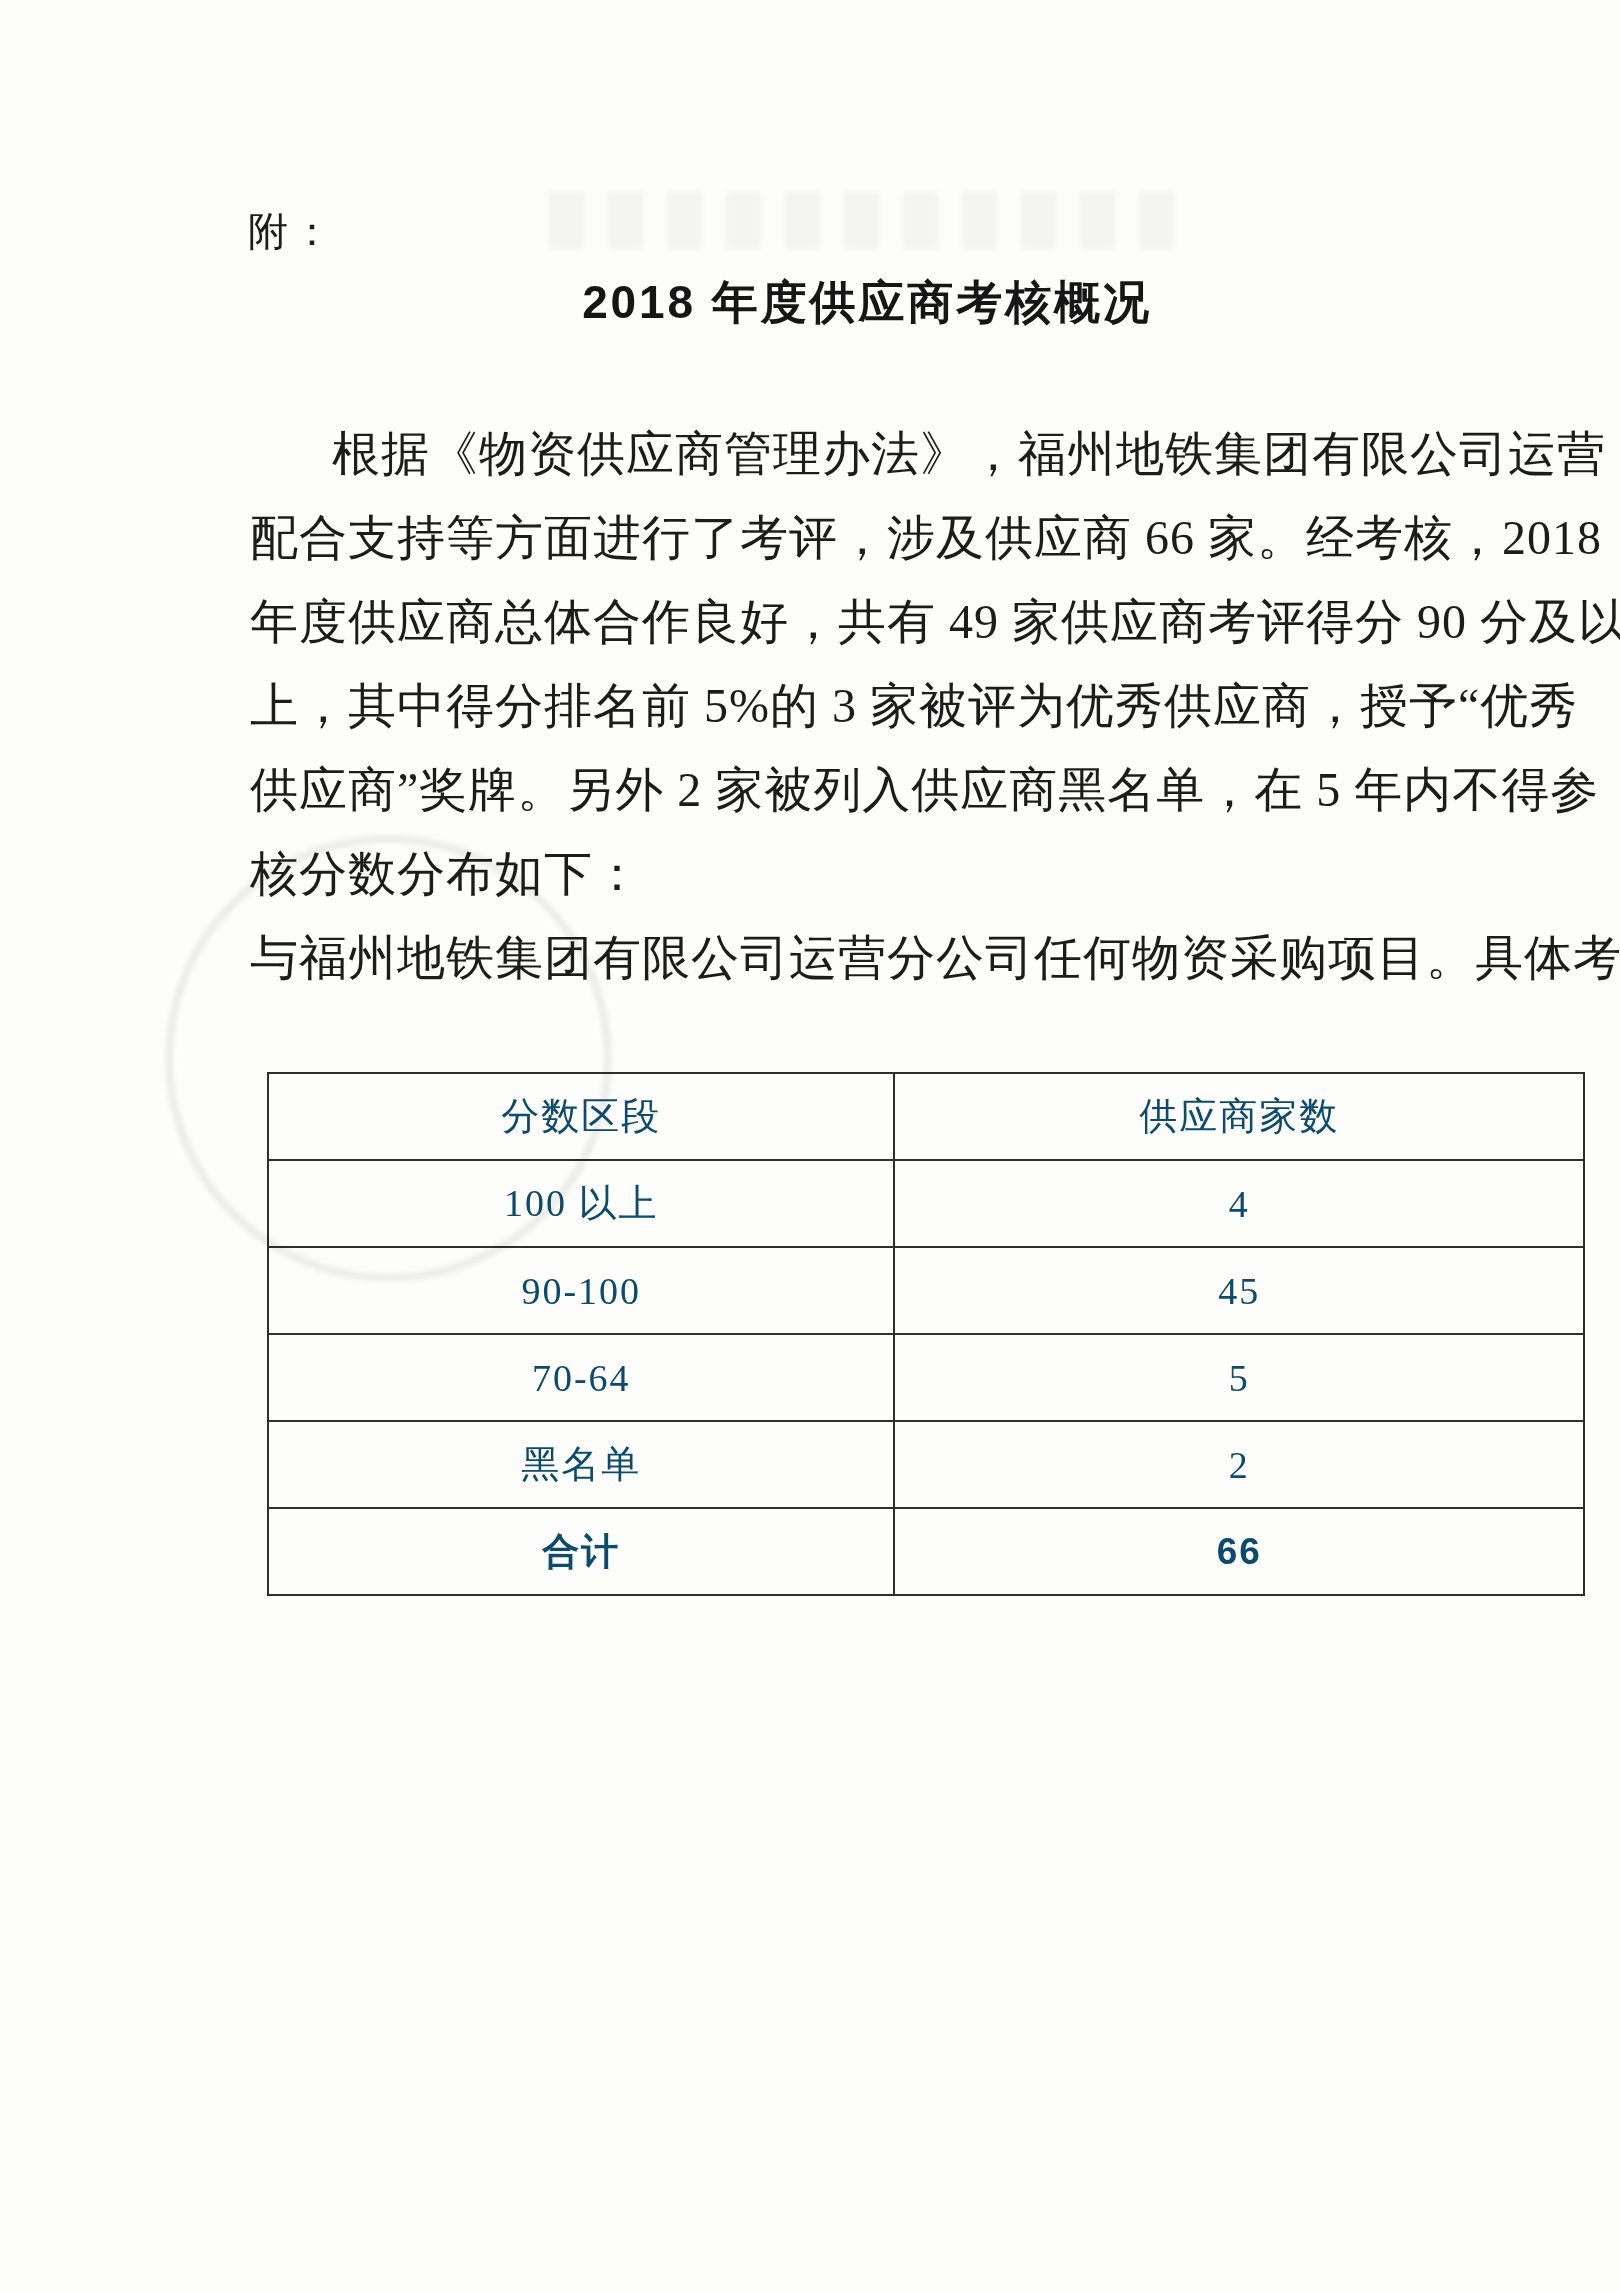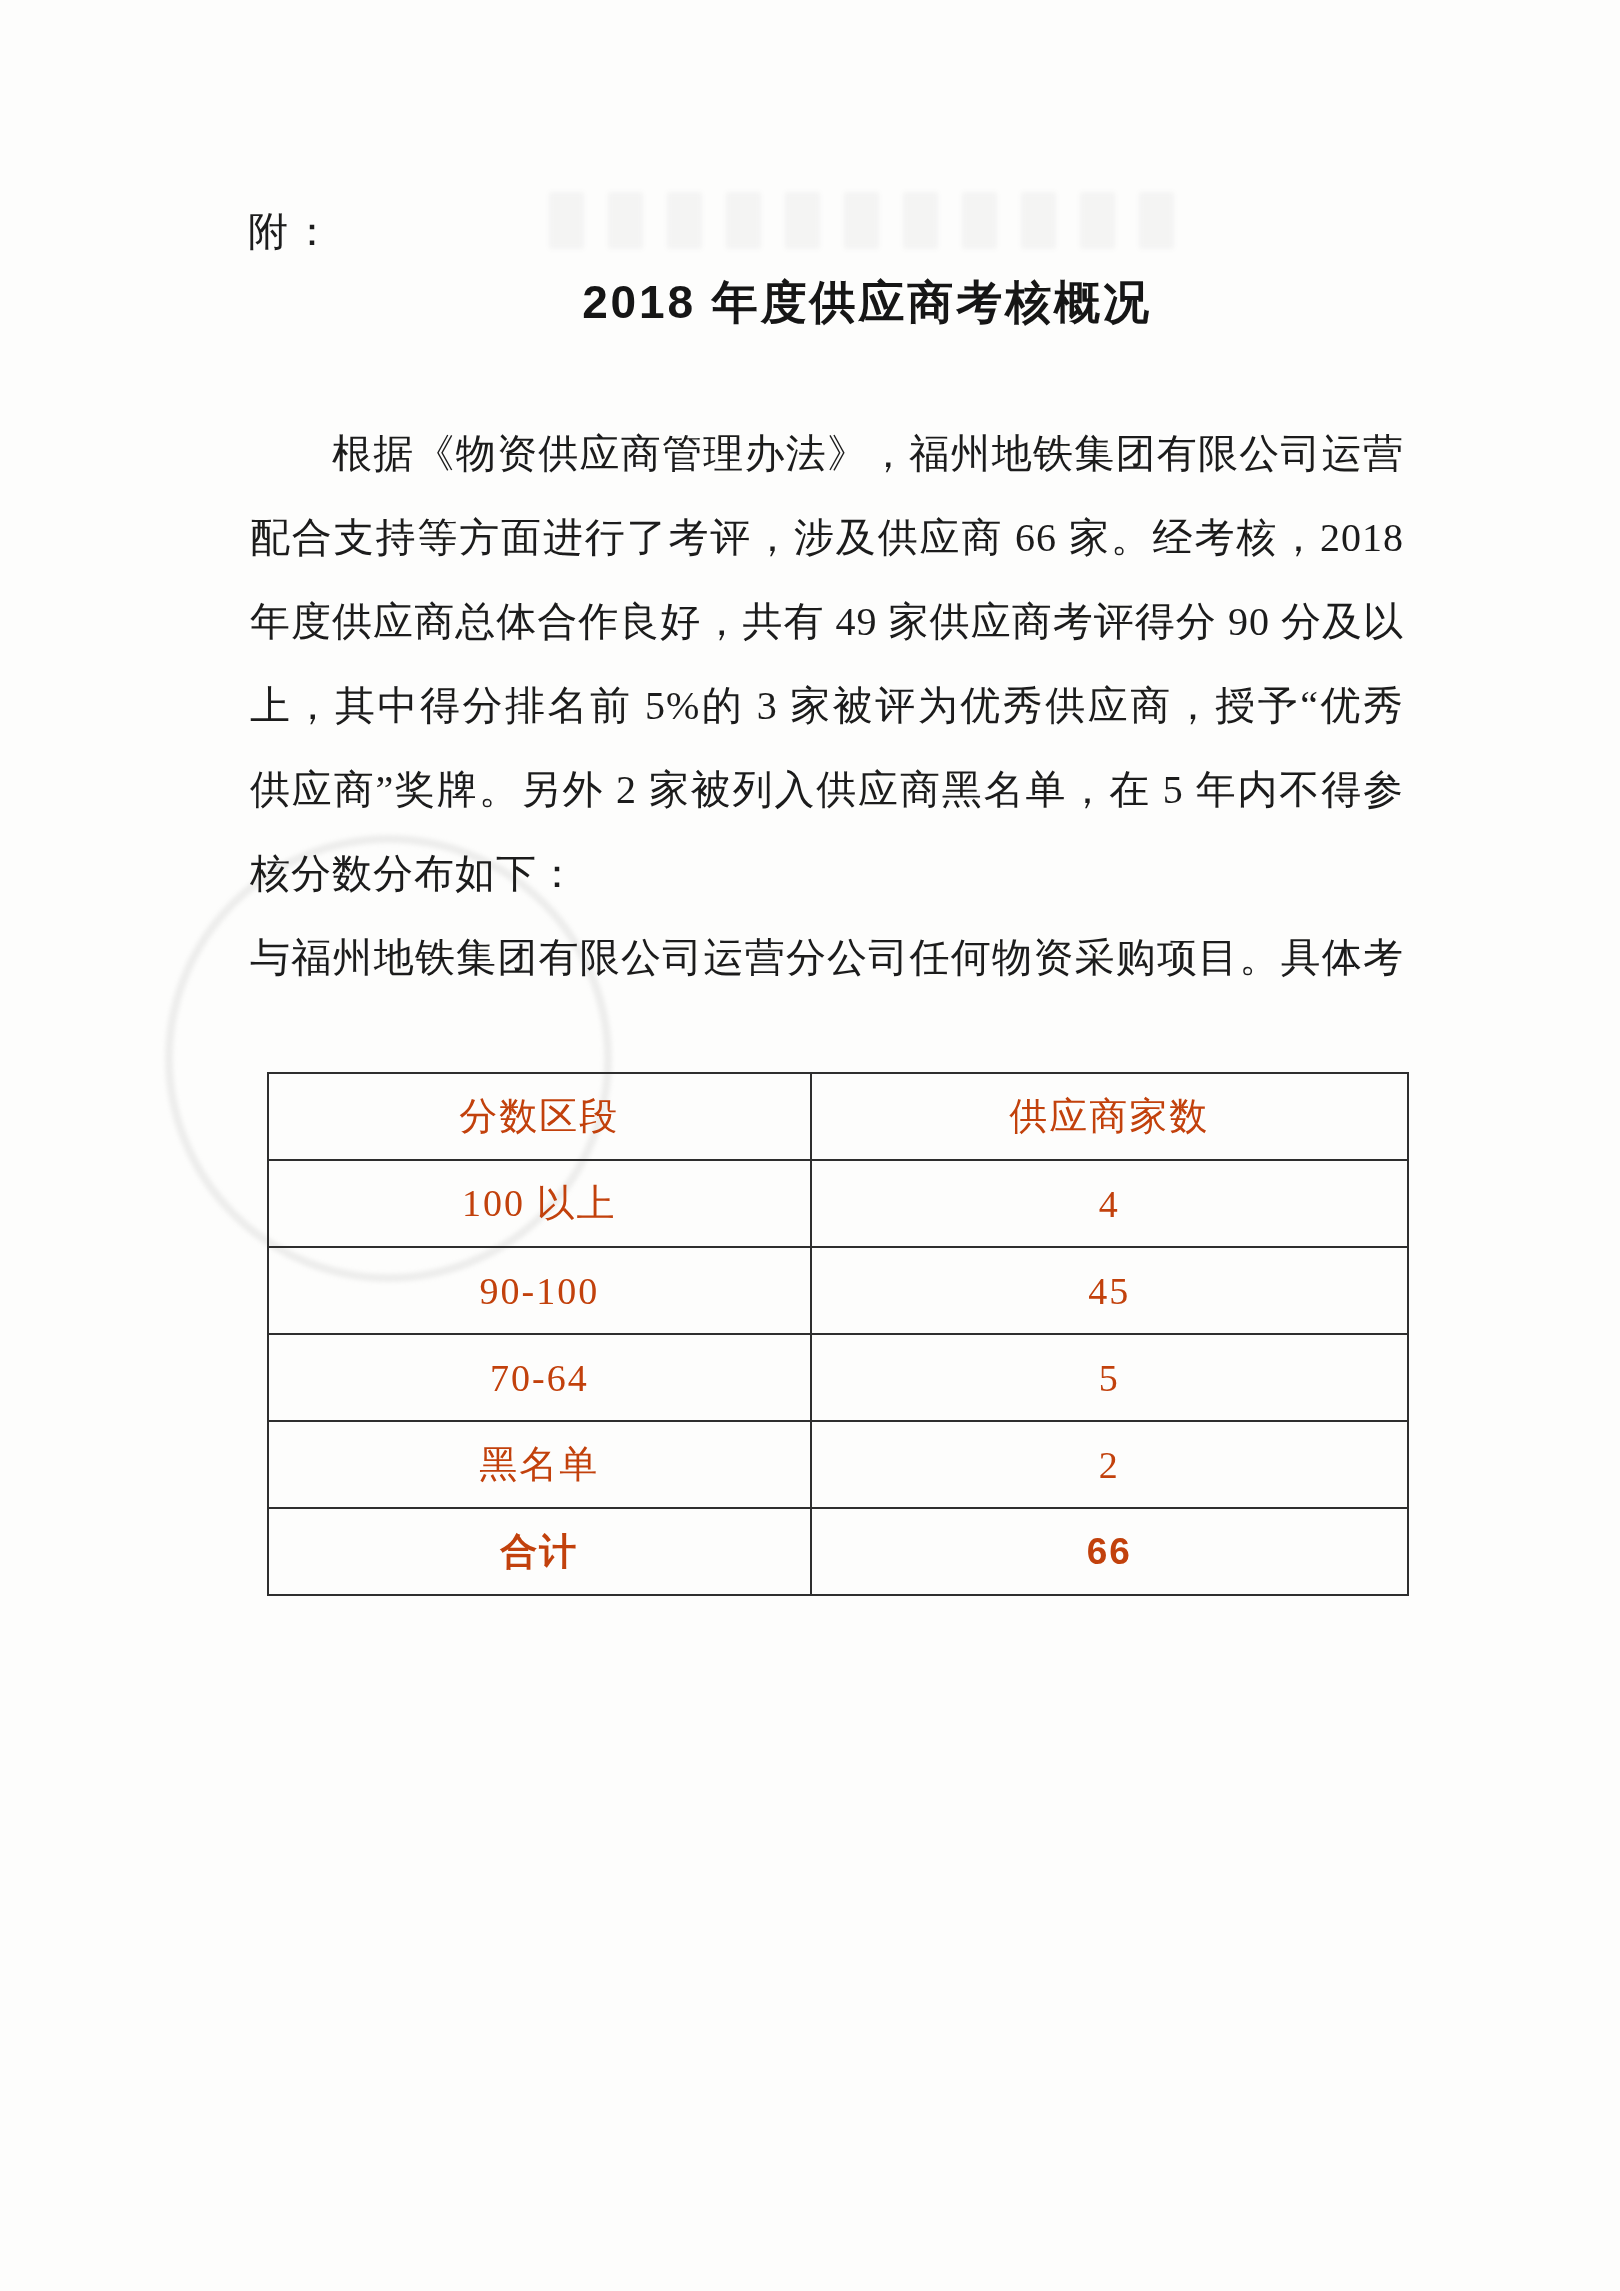--- a/index.html
+++ b/index.html
@@ -66,45 +66,45 @@
     letter-spacing: 2.9px;
     color: #161616;
     margin: 0;
   }
 
   .body-paragraph {
     position: absolute;
     left: 250px;
     top: 412px;
     width: 1154px;
-    font-size: 40px;
+    font-size: 48px;
     line-height: 84px;
     color: #1c1c1c;
     letter-spacing: 1px;
   }
   .para-line {
     text-align: justify;
     text-align-last: justify;
     white-space: nowrap;
     height: 84px;
   }
   .para-line.indent { padding-left: 82px; }
   .para-line.last {
     text-align-last: left;
   }
 
   .score-table {
     position: absolute;
     left: 267px;
     top: 1072px;
-    width: 1142px;
+    width: 1318px;
     border-collapse: collapse;
     table-layout: fixed;
     font-size: 38px;
-    color: #c2410c;
+    color: #0c4a6e;
   }
   .score-table col.c1 { width: 47.6%; }
   .score-table col.c2 { width: 52.4%; }
   .score-table th,
   .score-table td {
     border: 2.9px solid #2e2e2e;
     height: 85px;
     text-align: center;
     vertical-align: middle;
     font-weight: 400;

